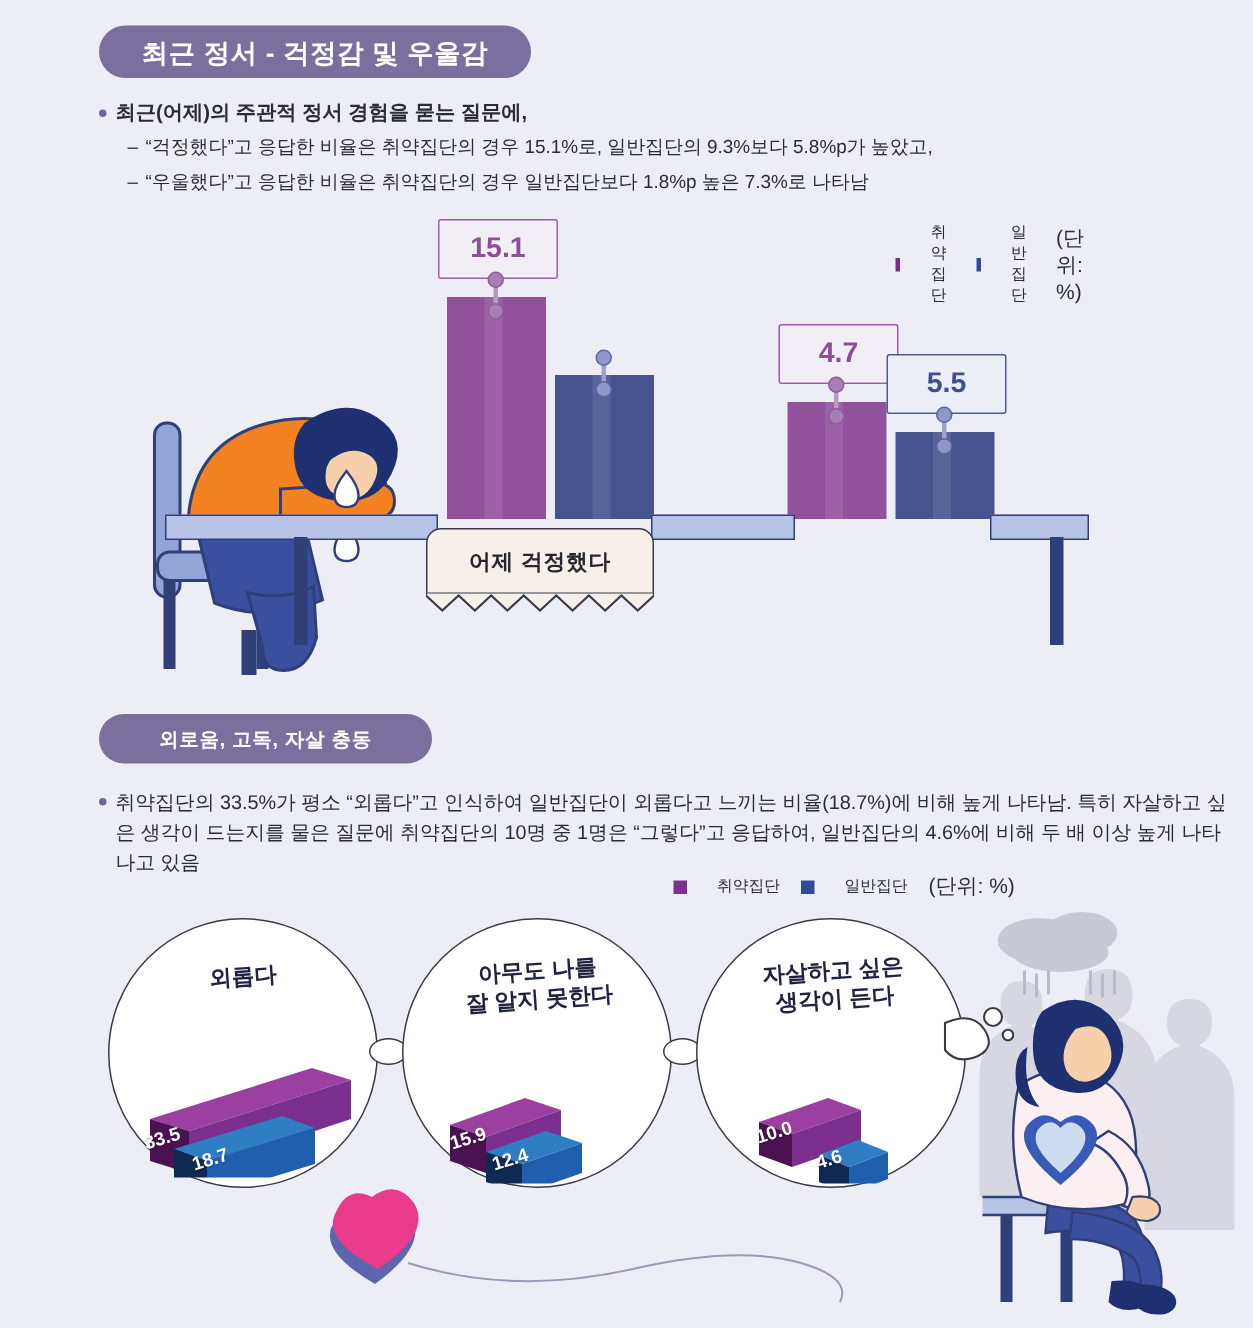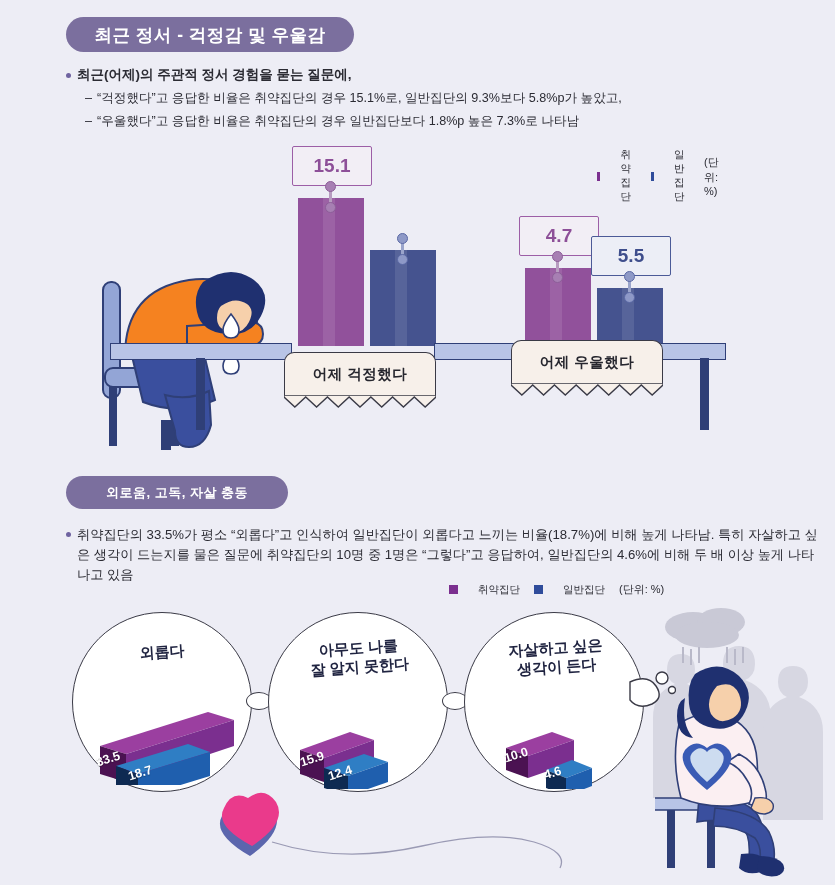--- a/index.html
+++ b/index.html
@@ -56,21 +56,21 @@
   #para2 .ptext { display: block; }
 
   
   .legend {
     position: absolute;
     display: flex; align-items: center; gap: 6px;
     font-size: 10.5px; color: #2b2b33;
   }
   .legend .item { display: flex; align-items: center; gap: 20px; margin-right: 8px; }
   .legend .sw { width: 9px; height: 9px; display: inline-block; }
-  .legend .unit { color: #2b2b33; font-size: 11px; }
+  .legend .unit { color: #2b2b33; font-size: 14px; }
   #legend1 { left: 597px; top: 148px; }
   #legend2 { left: 449px; top: 582px; }
 
   
   #chart1 { position: absolute; left: 0; top: 140px; width: 835px; height: 320px; }
 
   .bar {
     position: absolute; bottom: 0;
     background: #91519b;
   }
@@ -265,26 +265,20 @@
     <div class="desk-top" style="left:660px; top:203px; width:66px; height:17px;"></div>
     <div class="desk-leg" style="left:700px; top:218px; width:9px; height:72px;"></div>
 
     <div class="strip" style="left:284px; top:212px; width:152px; height:44px;">
       <span>어제 걱정했다</span>
       <svg class="zig" viewBox="0 0 154 14" preserveAspectRatio="none">
         <path d="M0 0 L0 2 L11 12 L22 2 L33 12 L44 2 L55 12 L66 2 L77 12 L88 2 L99 12 L110 2 L121 12 L132 2 L143 12 L154 2 L154 0 Z" fill="#f7f0ea" stroke="#3a3a46" stroke-width="1.4"></path>
       </svg>
     </div>
 
-    <div class="strip" style="left:511px; top:200px; width:152px; height:44px;">
-      <span>어제 우울했다</span>
-      <svg class="zig" viewBox="0 0 154 14" preserveAspectRatio="none">
-        <path d="M0 0 L0 2 L11 12 L22 2 L33 12 L44 2 L55 12 L66 2 L77 12 L88 2 L99 12 L110 2 L121 12 L132 2 L143 12 L154 2 L154 0 Z" fill="#f7f0ea" stroke="#3a3a46" stroke-width="1.4"></path>
-      </svg>
-    </div>
   </div>
 
   <div class="pill" id="pill2">
     <span>외로움, 고독, 자살 충동</span>
   </div>
 
   <div class="bullet-row" id="para2">
     <span class="dot"></span>
     <span class="ptext">취약집단의 33.5%가 평소 “외롭다”고 인식하여 일반집단이 외롭다고 느끼는 비율(18.7%)에 비해 높게 나타남. 특히 자살하고 싶은 생각이 드는지를 물은 질문에 취약집단의 10명 중 1명은 “그렇다”고 응답하여, 일반집단의 4.6%에 비해 두 배 이상 높게 나타나고 있음</span>
   </div>

